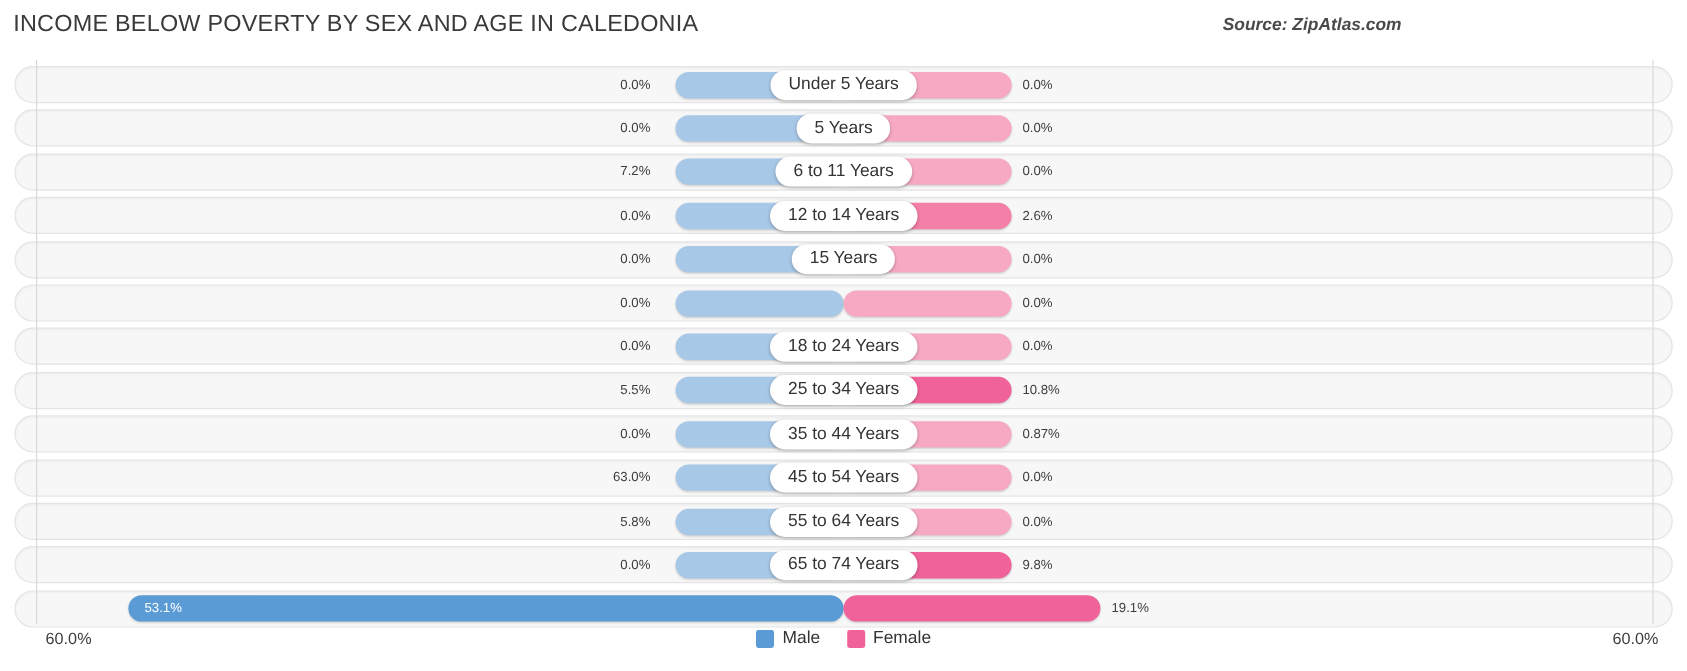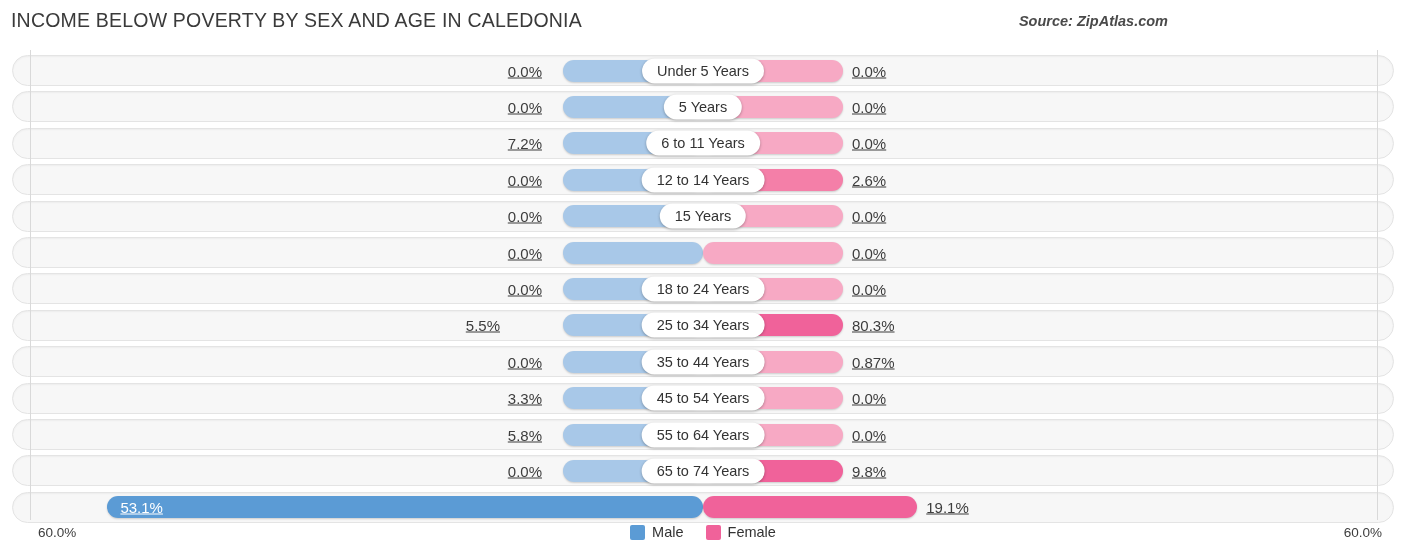--- a/index.html
+++ b/index.html
@@ -74,24 +74,23 @@
     border-radius: 11px;
     box-shadow: 0 1px 2px rgba(0,0,0,0.18);
   }
   .bar-male   { right: 50%; }
   .bar-female { left: 50%; }
 
   .bar-value {
     position: absolute;
     top: 50%;
     transform: translateY(-50%);
-    font-size: 15px;
+    font-size: 11px;
     color: #3d3d3d;
     white-space: nowrap;
-    text-decoration: underline;
   }
   .bar-value.inside {
     color: #ffffff;
   }
 
   .cat-label {
     position: absolute;
     left: 50%;
     top: 50%;
     transform: translate(-50%, -50%);
@@ -216,39 +215,39 @@
             <div class="bar bar-female" style="width: 140px; background: rgb(247, 169, 196);"></div>
             <div class="bar-value" style="right: 851px;">0.0%</div>
             <div class="bar-value" style="left: 839px;">0.0%</div>
             <div class="cat-label">18 to 24 Years</div>
           </div>
         </div>
         <div class="bar-row" style="top: 259.8px;">
           <div class="row-inner">
             <div class="bar bar-male" style="width: 140px; background: rgb(168, 200, 232);"></div>
             <div class="bar bar-female" style="width: 140px; background: rgb(240, 98, 154);"></div>
-            <div class="bar-value" style="right: 893px;">5.5%</div>
-            <div class="bar-value" style="left: 839px;">80.3%</div>
+            <div class="bar-value" style="right: 851px;">5.5%</div>
+            <div class="bar-value" style="left: 839px;">10.8%</div>
             <div class="cat-label">25 to 34 Years</div>
           </div>
         </div>
         <div class="bar-row" style="top: 296.2px;">
           <div class="row-inner">
             <div class="bar bar-male" style="width: 140px; background: rgb(168, 200, 232);"></div>
             <div class="bar bar-female" style="width: 140px; background: rgb(247, 169, 196);"></div>
             <div class="bar-value" style="right: 851px;">0.0%</div>
             <div class="bar-value" style="left: 839px;">0.87%</div>
             <div class="cat-label">35 to 44 Years</div>
           </div>
         </div>
         <div class="bar-row" style="top: 332.6px;">
           <div class="row-inner">
             <div class="bar bar-male" style="width: 140px; background: rgb(168, 200, 232);"></div>
             <div class="bar bar-female" style="width: 140px; background: rgb(247, 169, 196);"></div>
-            <div class="bar-value" style="right: 851px;">3.3%</div>
+            <div class="bar-value" style="right: 851px;">63.0%</div>
             <div class="bar-value" style="left: 839px;">0.0%</div>
             <div class="cat-label">45 to 54 Years</div>
           </div>
         </div>
         <div class="bar-row" style="top: 369px;">
           <div class="row-inner">
             <div class="bar bar-male" style="width: 140px; background: rgb(168, 200, 232);"></div>
             <div class="bar bar-female" style="width: 140px; background: rgb(247, 169, 196);"></div>
             <div class="bar-value" style="right: 851px;">5.8%</div>
             <div class="bar-value" style="left: 839px;">0.0%</div>

